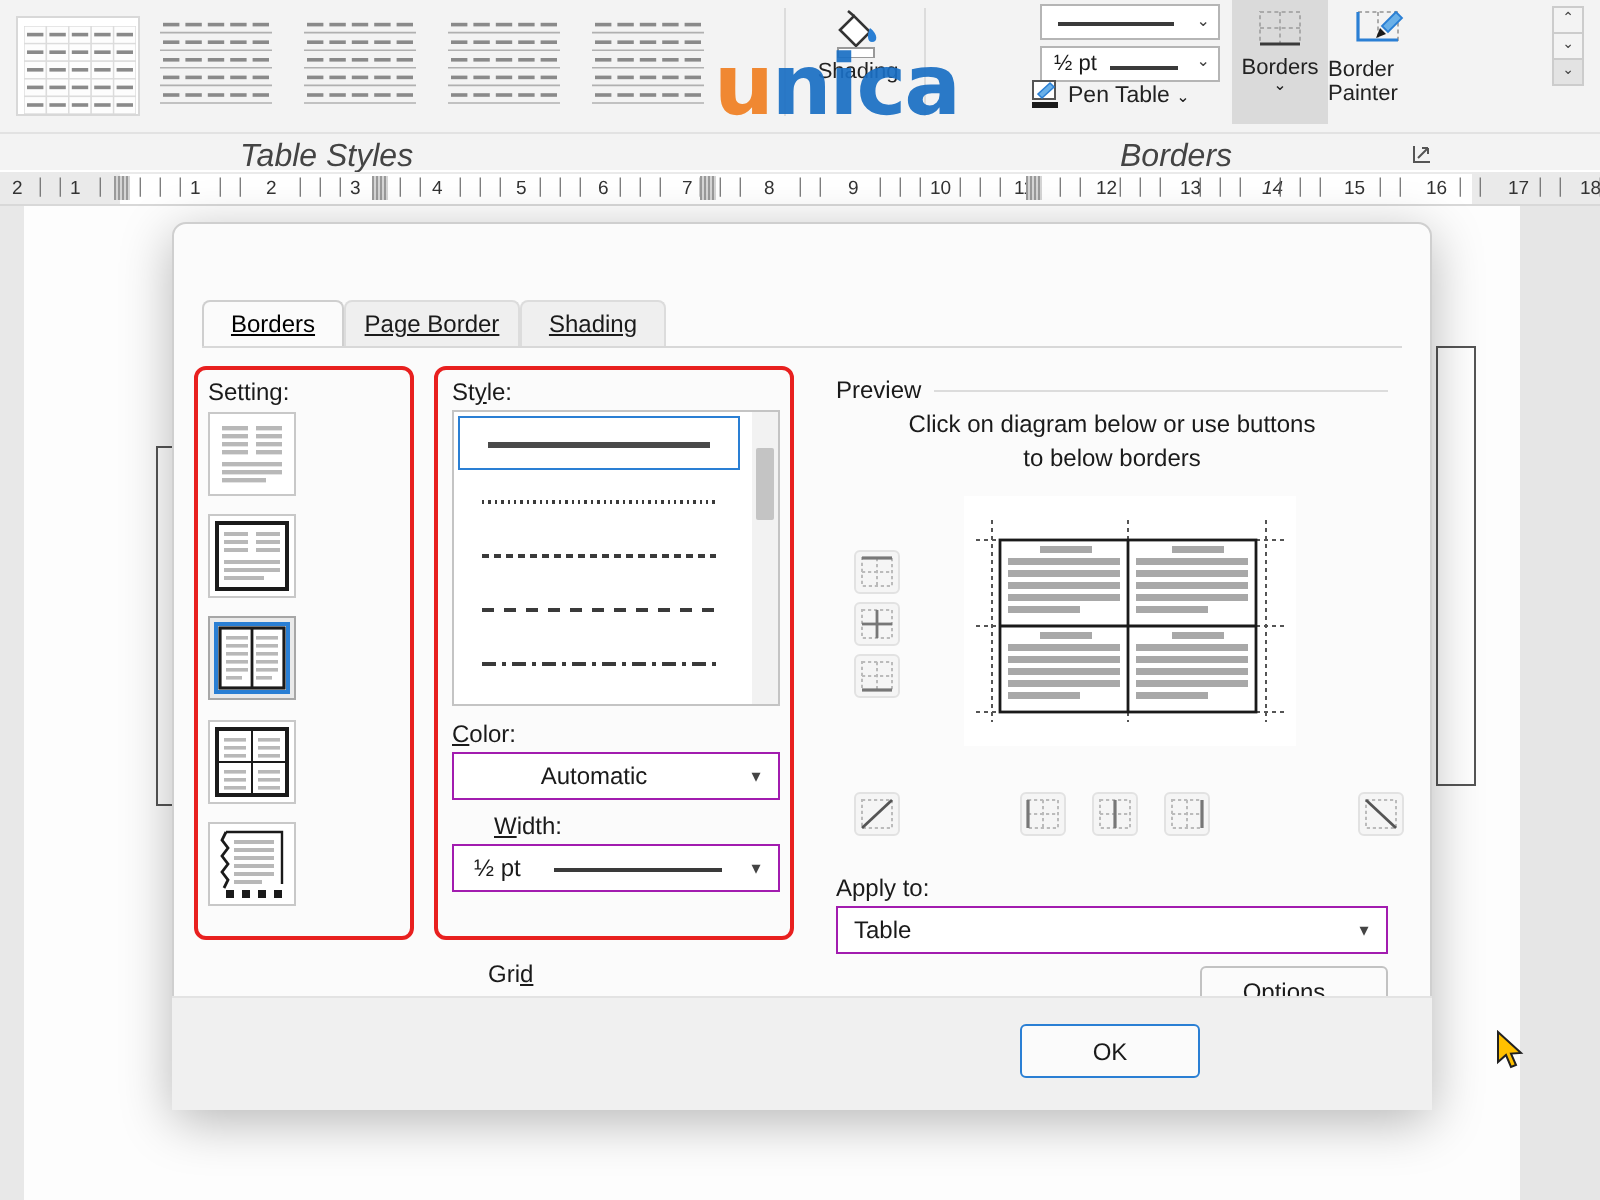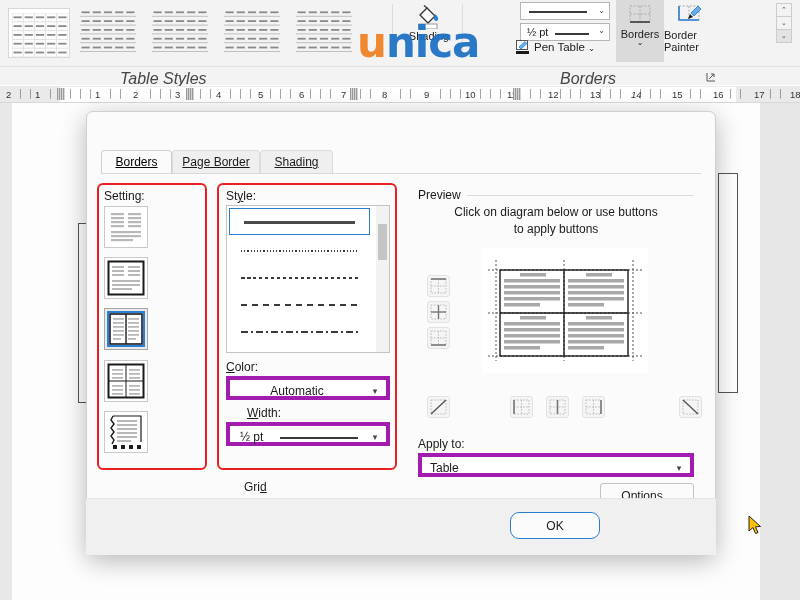--- a/index.html
+++ b/index.html
@@ -133,42 +133,42 @@
   .seclabel { position:absolute; font-size:12px; color:#1a1a1a; }
   .seclabel u { text-decoration:underline; }
 
   
   .preset { position:absolute; width:44px; height:42px; background:#fff; border:1px solid #c8c8c8; }
   .preset.sel { border:1px solid #a7a7a7; background:#eaeaea; padding:2px; }
   .presetlabel { position:absolute; font-size:12px; color:#1a1a1a; }
   .presetlabel u { text-decoration:underline; }
 
   .dlgcombo {
-    position:absolute; background:#fff; border:4px solid #a21caf; height:24px;
+    position:absolute; background:#fff; border:1px solid #a21caf; height:24px;
     font-size:12px; line-height:23px;
   }
   .dlgcombo .arrow { position:absolute; right:0; top:0; width:22px; height:22px; text-align:center; font-size:9px; color:#444; line-height:22px; }
 
   .pvbtn {
     position:absolute; width:23px; height:22px; background:#f5f5f5;
     border:1px solid #e2e2e2; border-radius:3px;
   }
   #optionsbtn {
     position:absolute; left:604px; top:482px; width:94px; height:25px;
     background:#fbfbfb; border:1px solid #c2c2c2; border-radius:3px;
     font-size:12px; text-align:center; line-height:24px; color:#1a1a1a;
   }
 
   #footer {
     position:absolute; left:0; top:387px; width:630px; height:57px;
     background:#f0f0f0; border-top:1px solid #e3e3e3;
   }
   .fbtn {
     position:absolute; top:14px; width:90px; height:27px;
-    border-radius:9px; font-size:12px; text-align:center; line-height:26px;
+    border-radius:3px; font-size:12px; text-align:center; line-height:26px;
     color:#1a1a1a; background:#fbfbfb; border:1px solid #c2c2c2;
   }
   #okbtn { left:424px; border:1px solid #2a7fd4; }
   #cancelbtn { left:524px; }
 
   #cursor { position:absolute; left:748px; top:515px; width:16px; height:22px; }
 
   
   #watermark {
     position:absolute; left:357px; top:22px; font-size:42px; font-weight:bold;
@@ -735,21 +735,21 @@
       <span style="position:absolute;left:10px;">½ pt</span>
       <span style="position:absolute;left:50px;right:28px;top:11px;height:1.6px;background:#3a3a3a;"></span>
       <span class="arrow">▾</span>
     </div>
 
     <div style="position:absolute;left:332px;top:77px;font-size:12px;background:#fbfbfb;padding-right:6px;z-index:2;">Preview</div>
     <div style="position:absolute;left:380px;top:84px;width:228px;height:1px;background:#dcdcdc;"></div>
 
     <div style="position:absolute;left:332px;top:93px;width:276px;text-align:center;font-size:12px;line-height:17px;">
       <div>Click on diagram below or use buttons</div>
-      <div>to apply buttons</div>
+      <div>to below borders</div>
     </div>
 
     <div style="position:absolute;left:396px;top:137px;width:166px;height:125px;background:#fff;">
       <svg width="166" height="125" viewBox="0 0 166 125">
 
         <g stroke="#555" stroke-width="1" stroke-dasharray="2 2">
           <line x1="14" y1="12" x2="14" y2="113"></line>
           <line x1="82" y1="12" x2="82" y2="113"></line>
           <line x1="151" y1="12" x2="151" y2="113"></line>
           <line x1="6" y1="22" x2="160" y2="22"></line>

